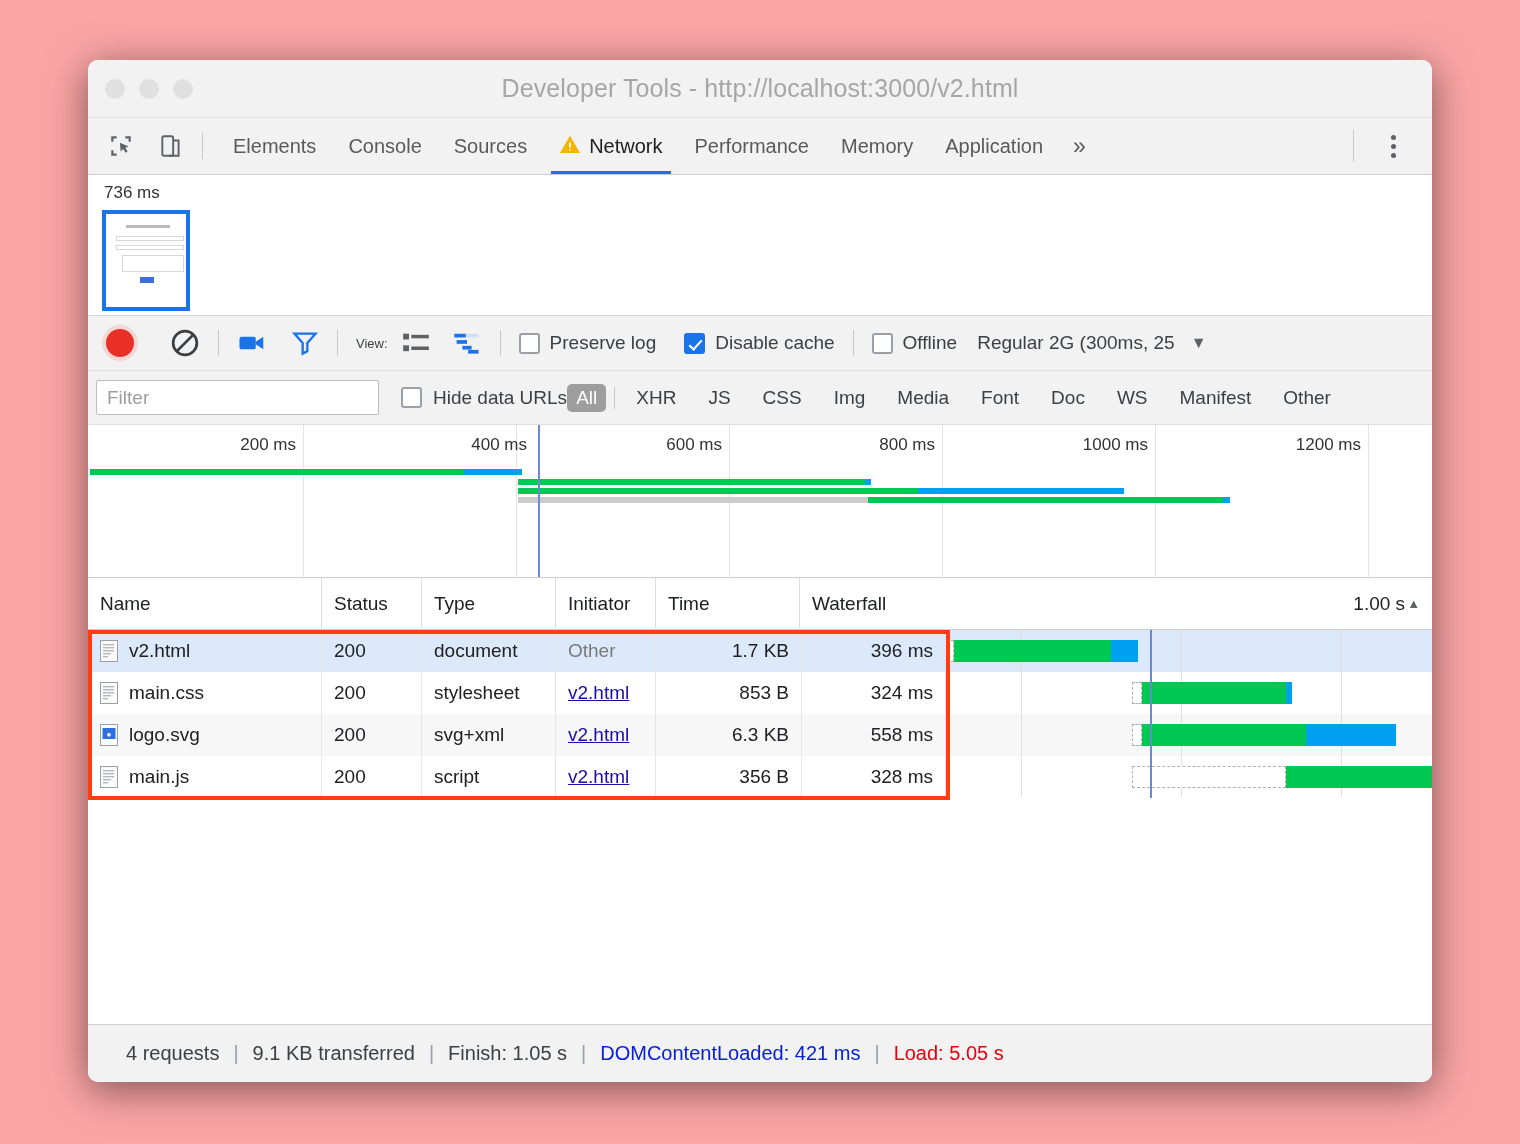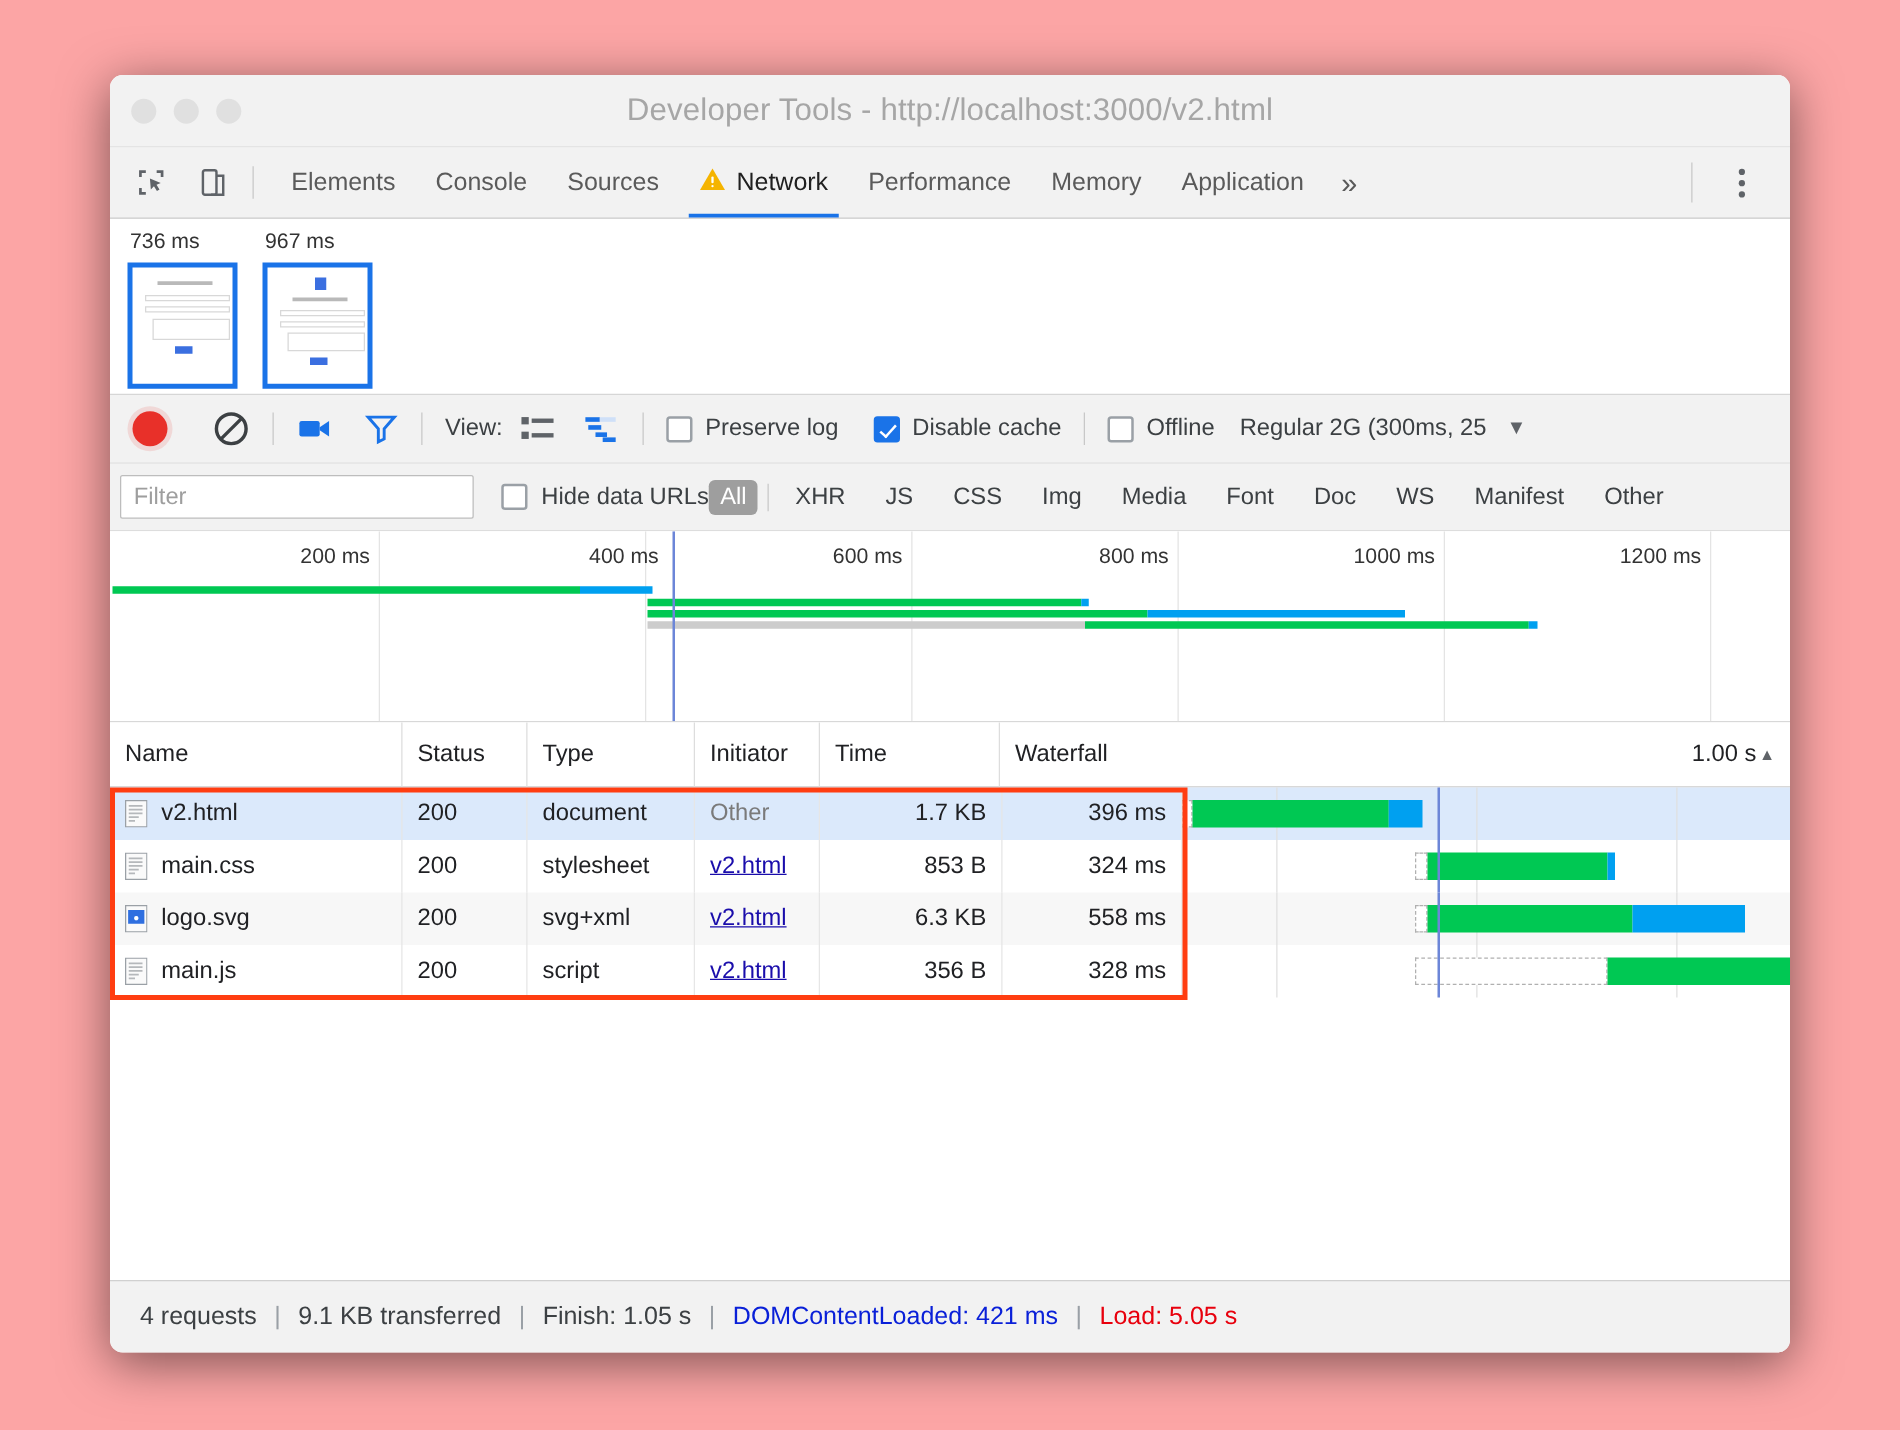--- a/index.html
+++ b/index.html
@@ -92,21 +92,21 @@
 
   
   .nettoolbar {
     height: 55px; background: #f2f2f2; border-bottom: 1px solid #ddd;
     display: flex; align-items: center; padding-left: 18px; gap: 0;
   }
   .rec-btn { width: 28px; height: 28px; border-radius: 50%; background: #e83029;
              box-shadow: 0 0 0 4px rgba(232,48,41,0.13); }
   .ico-btn { display: flex; align-items: center; justify-content: center; }
   .tsep { width: 1px; height: 26px; background: #c8c8c8; margin: 0 18px; }
-  .view-label { font-size: 19px; color: #3c4043; margin-right: 14px; }
+  .view-label { font-size: 13px; color: #3c4043; margin-right: 14px; }
   .cb {
     width: 21px; height: 21px; border: 2px solid #9aa0a6; border-radius: 3px;
     background: #fff; display: inline-block; vertical-align: middle;
   }
   .cb.checked { background: #1a73e8; border-color: #1a73e8; position: relative; }
   .cb.checked::after {
     content: ''; position: absolute; left: 6px; top: 2px;
     width: 5px; height: 11px; border: solid #fff; border-width: 0 2.6px 2.6px 0;
     transform: rotate(42deg);
   }
@@ -185,21 +185,21 @@
   .wf-gridline { position: absolute; top: 0; bottom: 0; width: 1px; background: #e0e0e0; }
   .wf-dcl { position: absolute; top: 0; bottom: 0; width: 2px; background: #6c86d8; }
   .sel-box {
     position: absolute; border: 4px solid #ff3d11; pointer-events: none;
   }
 
   
   .statusbar {
     position: absolute; left: 0; right: 0; bottom: 0; height: 58px;
     background: #f2f2f2; border-top: 1px solid #d0d0d0;
-    display: flex; align-items: center; padding-left: 10px;
+    display: flex; align-items: center; padding-left: 24px;
     font-size: 20px; color: #3c4043; gap: 0;
   }
   .sb-item { padding: 0 14px; }
   .sb-sep { color: #9aa0a6; }
   .sb-dcl { color: #0a20d8; }
   .sb-load { color: #e8000d; }
 </style>
 </head>
 <body>
 
@@ -274,31 +274,20 @@
 
     <div class="filmstrip">
       <div class="frame">
         <div class="frame-time">736 ms</div>
         <div class="frame-img">
           <div class="mini mini-title" style="left:20px;top:11px;width:44px;"></div>
           <div class="mini mini-box" style="left:10px;top:22px;width:68px;height:5px;"></div>
           <div class="mini mini-box" style="left:10px;top:31px;width:68px;height:5px;"></div>
           <div class="mini mini-box" style="left:16px;top:41px;width:62px;height:17px;"></div>
           <div class="mini mini-btn" style="left:34px;top:63px;width:14px;"></div>
-        </div>
-      </div>
-      <div class="frame">
-        <div class="frame-time">967 ms</div>
-        <div class="frame-img">
-          <div class="mini mini-logo" style="left:38px;top:8px;width:9px;height:10px;"></div>
-          <div class="mini mini-title" style="left:20px;top:24px;width:44px;"></div>
-          <div class="mini mini-box" style="left:10px;top:34px;width:68px;height:5px;"></div>
-          <div class="mini mini-box" style="left:10px;top:43px;width:68px;height:5px;"></div>
-          <div class="mini mini-box" style="left:16px;top:52px;width:62px;height:15px;"></div>
-          <div class="mini mini-btn" style="left:34px;top:72px;width:14px;"></div>
         </div>
       </div>
     </div>
 
     <div class="nettoolbar">
       <div class="rec-btn"></div>
       <div class="ico-btn" style="margin-left:36px;">
         <svg width="30" height="30" viewBox="0 0 24 24">
           <circle cx="12" cy="12" r="9.5" fill="none" stroke="#3c4043" stroke-width="2.2"></circle>
           <line x1="5.5" y1="18.5" x2="18.5" y2="5.5" stroke="#3c4043" stroke-width="2.2"></line>

